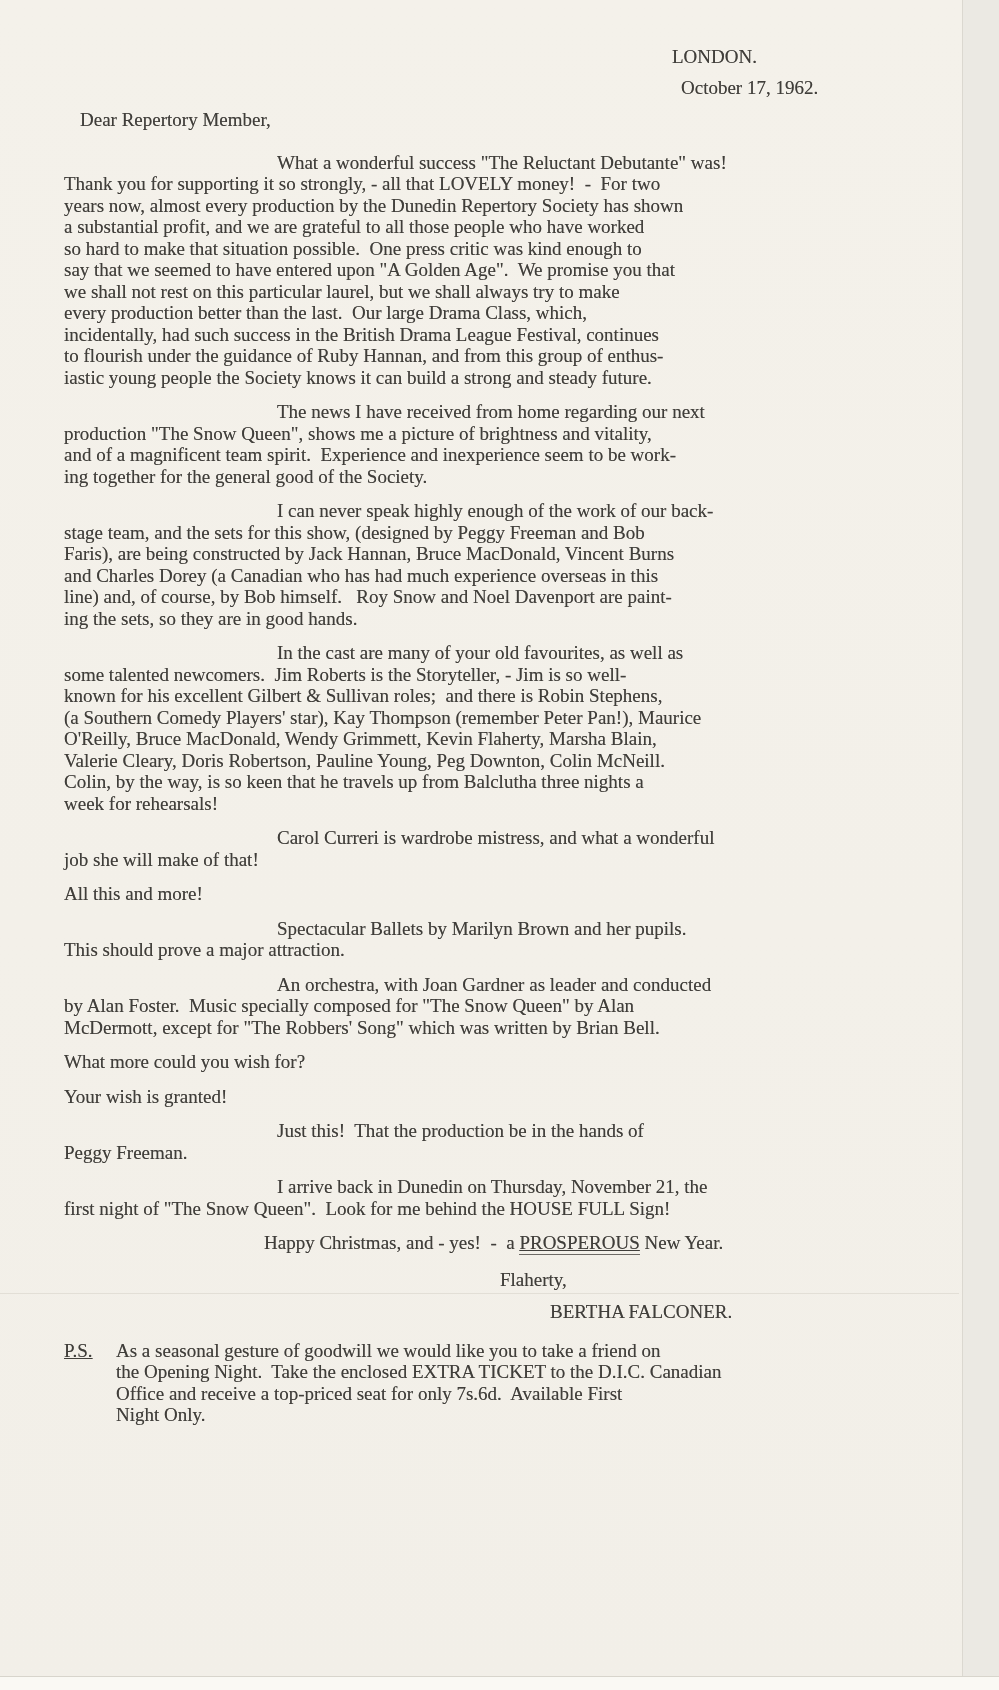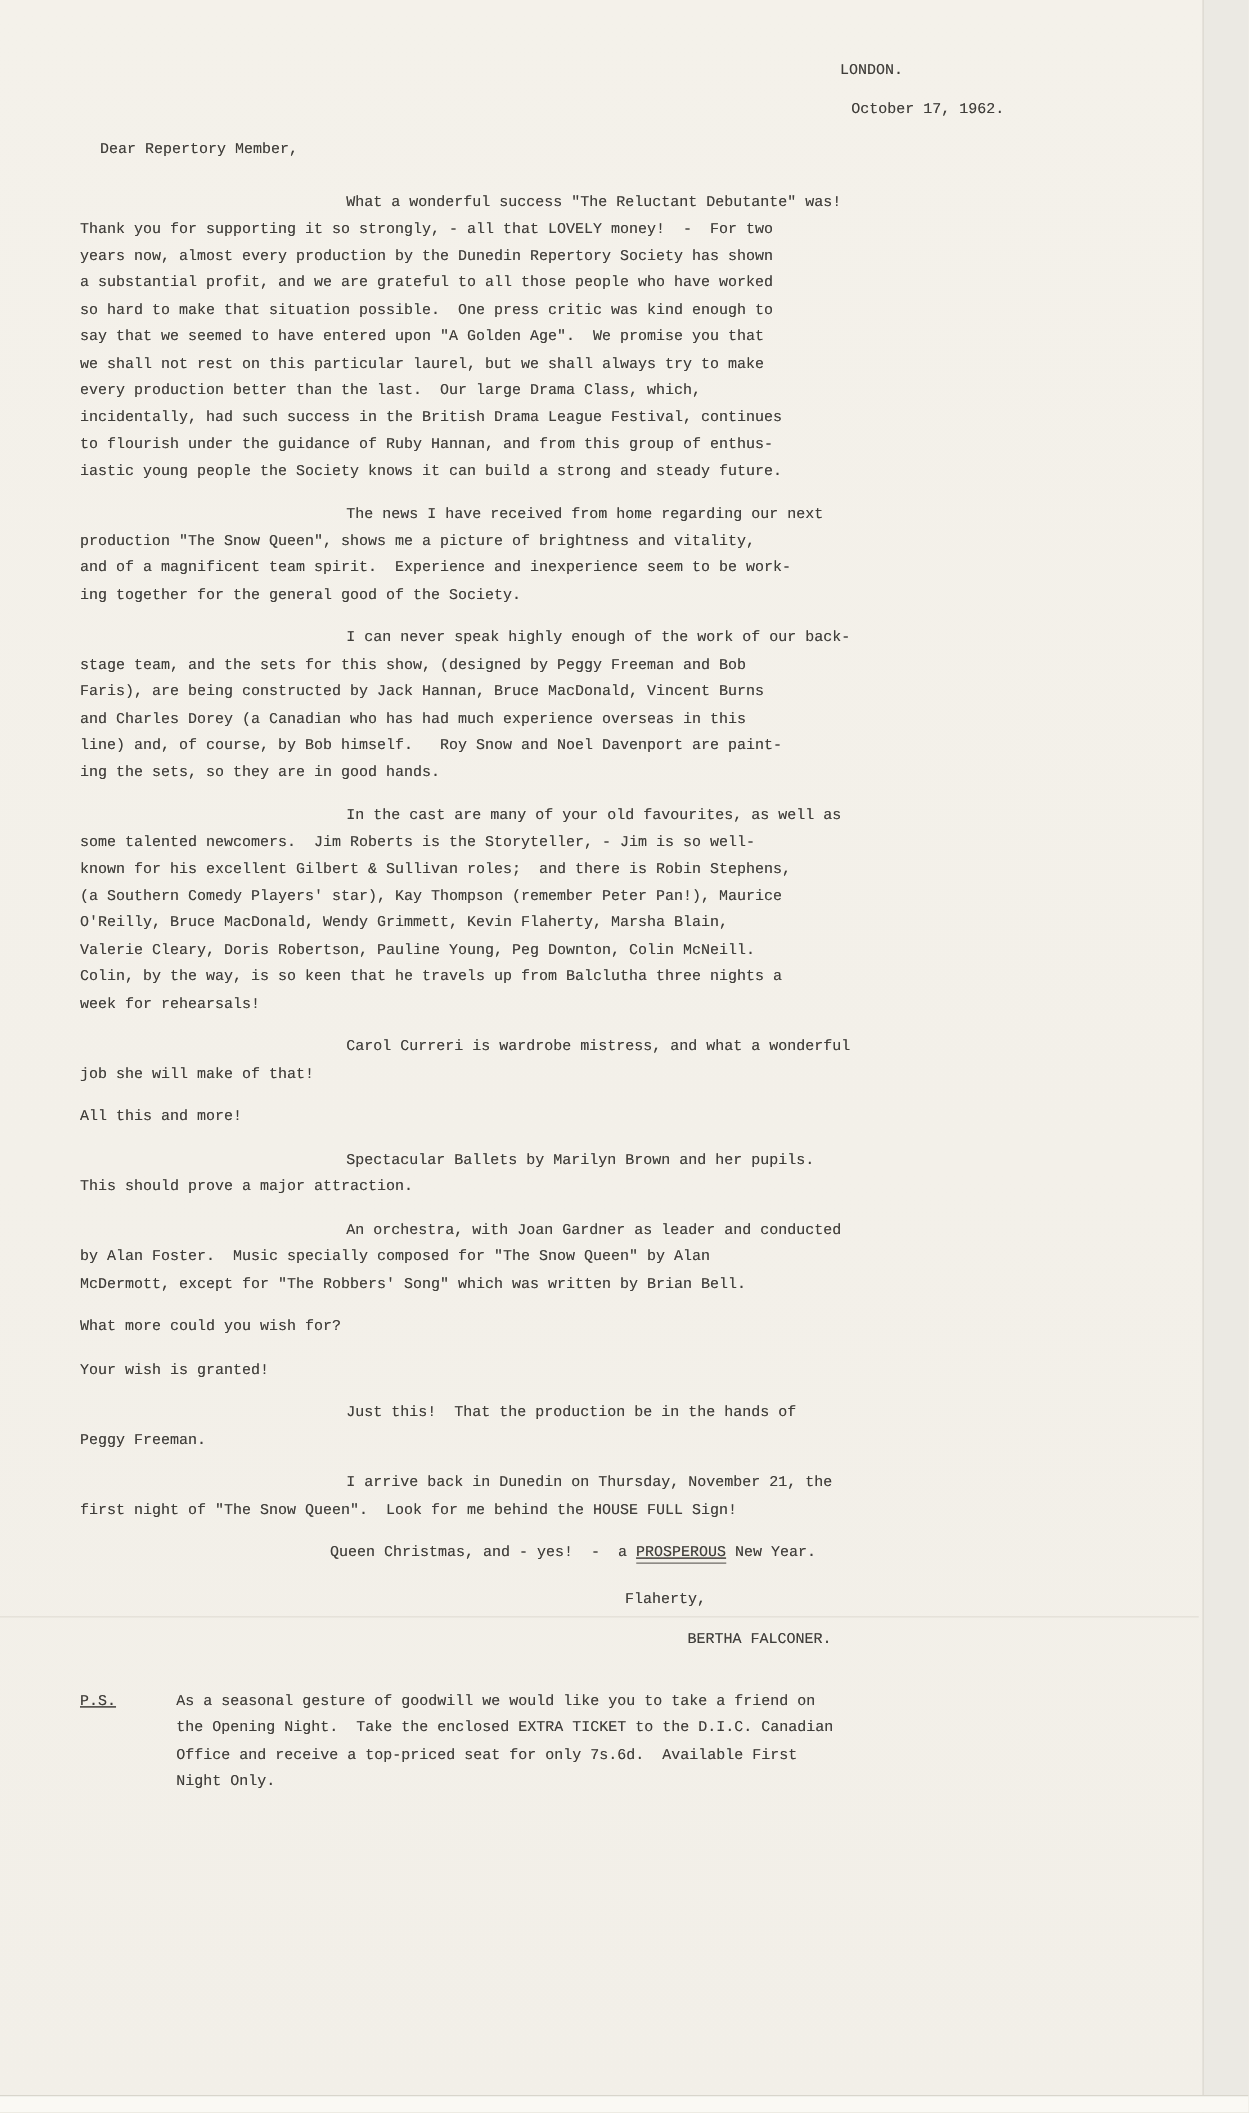--- a/index.html
+++ b/index.html
@@ -5,22 +5,22 @@
   html,body{margin:0;padding:0;background:#e9e6df;}
   .page{
     position:relative;
     width:999px;height:1690px;
     margin:0 auto;
     overflow:hidden;
     background:
       linear-gradient(180deg, #f4f1ea 0%, #f3f0e9 55%, #f2efe8 100%);
     box-sizing:border-box;
     padding:46px 90px 0 64px;
-    font-family:Liberation Mono, monospace;
-    font-size:12px;
+    font-family:Liberation Serif, serif;
+    font-size:19px;
     line-height:21.5px;
     color:#403e3a;
     text-shadow:0 0 0.5px rgba(64,62,58,0.55);
   }
   .edge-right{
     position:absolute;top:0;right:0;width:36px;height:100%;
     background:#ebe9e3;border-left:1px solid #dbd8d0;
   }
   .edge-bottom{
     position:absolute;left:0;bottom:0;width:100%;height:13px;
@@ -39,21 +39,21 @@
   .para.indent{text-indent:213px;}
   .para.flush{text-indent:0;}
   .para.happy{text-indent:200px;margin-bottom:13px;}
   .u2{
     text-decoration:underline;
     border-bottom:1px solid rgba(64,62,58,0.75);
     padding-bottom:1px;
   }
   .closing{margin:15px 0 0 436px;}
   .signature{margin:11px 0 16px 486px;}
-  .ps{display:flex;margin-top:28px;align-items:flex-start;gap:25px;}
+  .ps{display:flex;margin-top:17px;align-items:flex-start;}
   .ps-label{
     flex:0 0 52px;
     text-decoration:underline;
   }
   .ps-text{white-space:pre-wrap;flex:1;}
 </style>
 </head>
 <body>
 
 <div class="page">
@@ -108,21 +108,21 @@
 by Alan Foster.  Music specially composed for "The Snow Queen" by Alan
 McDermott, except for "The Robbers' Song" which was written by Brian Bell.</p>
       <p class="para flush">What more could you wish for?</p>
       <p class="para flush">Your wish is granted!</p>
       <p class="para indent">Just this!  That the production be in the hands of
 Peggy Freeman.</p>
       <p class="para indent">I arrive back in Dunedin on Thursday, November 21, the
 first night of "The Snow Queen".  Look for me behind the HOUSE FULL Sign!</p>
     </div>
 
-  <p class="para happy"><span>Queen Christmas, and - yes!  -  a </span><span class="u2">PROSPEROUS</span><span> New Year.</span></p>
+  <p class="para happy"><span>Happy Christmas, and - yes!  -  a </span><span class="u2">PROSPEROUS</span><span> New Year.</span></p>
 
   <p class="closing">Flaherty,</p>
   <p class="signature">BERTHA FALCONER.</p>
 
   <div class="ps">
     <span class="ps-label">P.S.</span>
     <span class="ps-text">As a seasonal gesture of goodwill we would like you to take a friend on
 the Opening Night.  Take the enclosed EXTRA TICKET to the D.I.C. Canadian
 Office and receive a top-priced seat for only 7s.6d.  Available First
 Night Only.</span>

